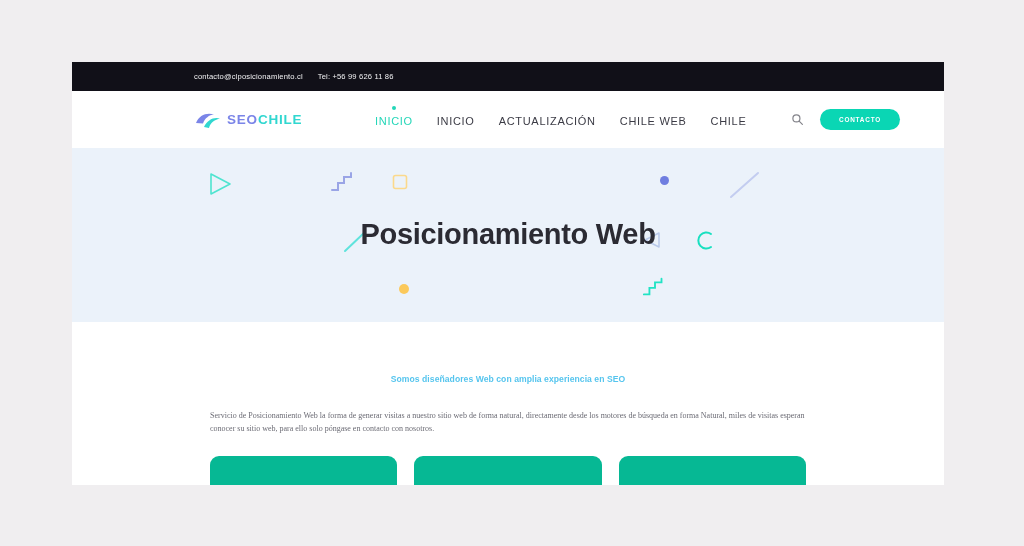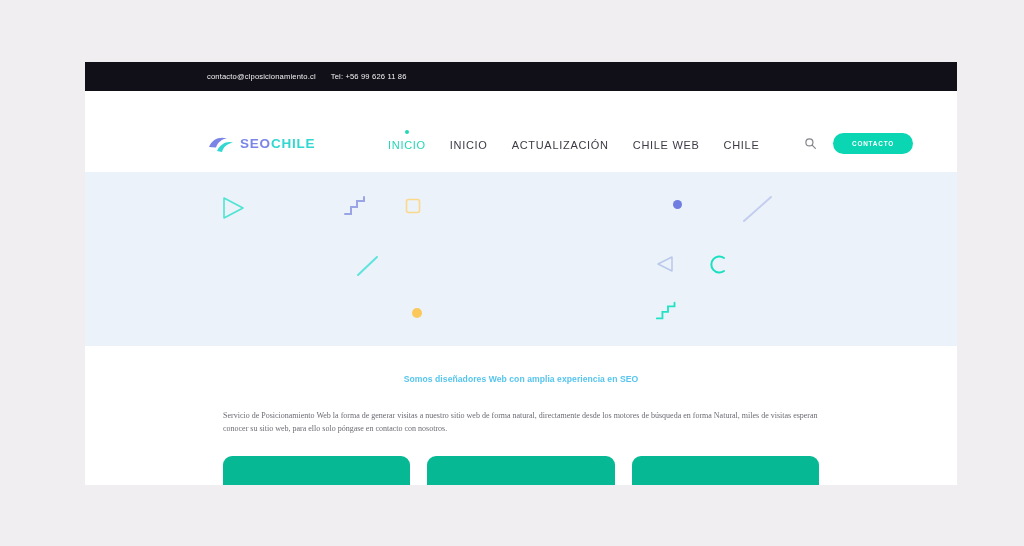--- a/index.html
+++ b/index.html
@@ -5,21 +5,21 @@
   * { box-sizing: border-box; margin: 0; padding: 0; }
   html, body {
     width: 1024px; height: 546px;
     background: #f0eef0;
     font-family: "Liberation Sans", sans-serif;
     overflow: hidden;
   }
 
   #browser-window {
     position: absolute;
-    left: 85px; top: 62px;
+    left: 72px; top: 62px;
     width: 872px; height: 423px;
     background: #ffffff;
     overflow: hidden;
   }
 
   
   #topbar {
     height: 29px;
     background: #111018;
     display: flex;
@@ -35,21 +35,20 @@
   #topbar .tb-gap { display: inline-block; width: 15px; }
 
   
   #header {
     height: 57px;
     background: #ffffff;
     display: flex;
     align-items: center;
     padding: 0 0 0 122px;
     position: relative;
-    margin-top: 24px;
   }
   #logo { display: flex; align-items: center; gap: 6px; }
   #logo .mark { width: 27px; height: 20px; display: block; }
   #logo .wordmark {
     font-size: 13.5px; font-weight: bold; letter-spacing: .8px;
     white-space: nowrap;
   }
   #logo .w-seo { color: #7b85e8; }
   #logo .w-chile { color: #31d7d0; }
 
@@ -112,21 +111,21 @@
     left: 0; right: 0;
     top: 70px;
     text-align: center;
     font-size: 29px;
     color: #2b2b33;
     letter-spacing: -.3px;
   }
   #hero .deco { position: absolute; }
 
   
-  #content { background: #ffffff; padding-top: 28px; }
+  #content { background: #ffffff; padding-top: 52px; }
   #subtitle {
     text-align: center;
     font-size: 8.6px;
     font-weight: bold;
     color: #56c5ee;
     letter-spacing: .05px;
   }
   #lead {
     margin: 26px 138px 0 138px;
     font-size: 8px;
@@ -230,20 +229,21 @@
     <svg class="deco" style="left:622px; top:82px;" width="22" height="22" viewBox="0 0 22 22">
       <path d="M17 4 A8 8 0 1 0 17 17" fill="none" stroke="#18e0c0" stroke-width="2" stroke-linecap="round"></path>
     </svg>
 
     <div class="deco" style="left:327px; top:136px; width:10px; height:10px; border-radius:50%; background:#fbc95b;"></div>
 
     <svg class="deco" style="left:570px; top:128px;" width="26" height="22" viewBox="0 0 28 22">
       <path d="M2 19 L8 19 L8 12 L14 12 L14 6 L21 6 L21 2" fill="none" stroke="#21e3c4" stroke-width="2" stroke-linecap="round"></path>
     </svg>
 
+    <h1 id="hero-title">Posicionamiento Web</h1>
   </div>
 
   <div id="content">
     <p id="subtitle">Somos diseñadores Web con amplia experiencia en SEO</p>
     <p id="lead">Servicio de Posicionamiento Web la forma de generar visitas a nuestro sitio web de forma natural, directamente desde los motores de búsqueda en forma Natural, miles de visitas esperan conocer su sitio web, para ello solo póngase en contacto con nosotros.</p>
 
     <div id="cards">
       <div class="card c1">
         <div class="avatar"></div>
       </div>

